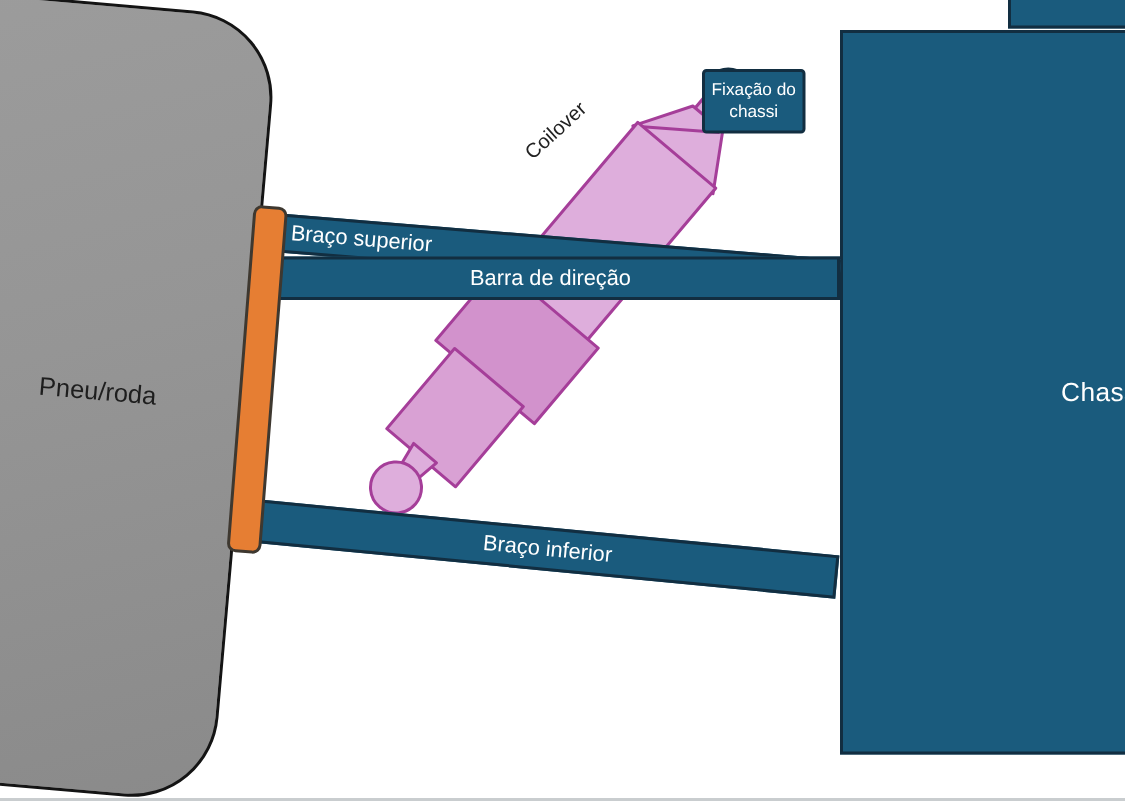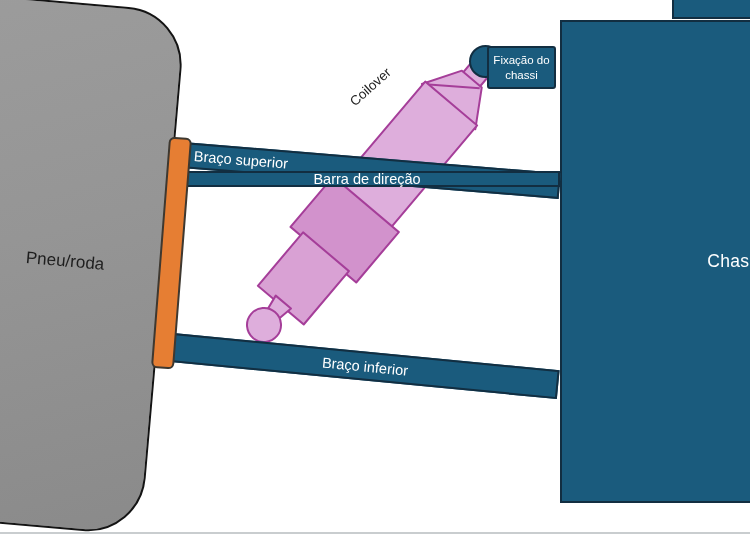--- a/index.html
+++ b/index.html
@@ -51,36 +51,36 @@
     z-index:7;color:var(--label-text);font-size:14.5px;
     display:flex;align-items:center;box-sizing:border-box;
     white-space:nowrap;
   }
   .upper-arm{
     left:170px;top:141px;width:391px;height:26px;
     transform:rotate(4.7deg);transform-origin:left center;
     z-index:6;padding-left:22px;
   }
   .steering-bar{
-    left:174px;top:171px;width:386px;height:16px;
+    left:174px;top:171px;width:386px;height:29px;
     z-index:7;justify-content:center;
   }
   .lower-arm{
     left:172px;top:333px;width:388px;height:29px;
     transform:rotate(5.5deg);transform-origin:left center;
     z-index:7;justify-content:center;
   }
 
   
   .mount-circle{
     left:469px;top:45px;width:33px;height:33px;border-radius:50%;
     z-index:8;border-width:2.5px;
   }
   .mount-box{
-    left:487px;top:46px;width:69px;height:43px;z-index:9;
+    left:468px;top:46px;width:69px;height:43px;z-index:9;
     border-radius:3px;
     display:flex;align-items:center;justify-content:center;text-align:center;
     font-size:11.5px;line-height:1.3;color:var(--label-text);
   }
 
   
   .knuckle{
     left:160px;top:137px;width:23px;height:232px;
     background:var(--orange);border:2px solid var(--orange-outline);
     border-radius:6px;box-sizing:border-box;

